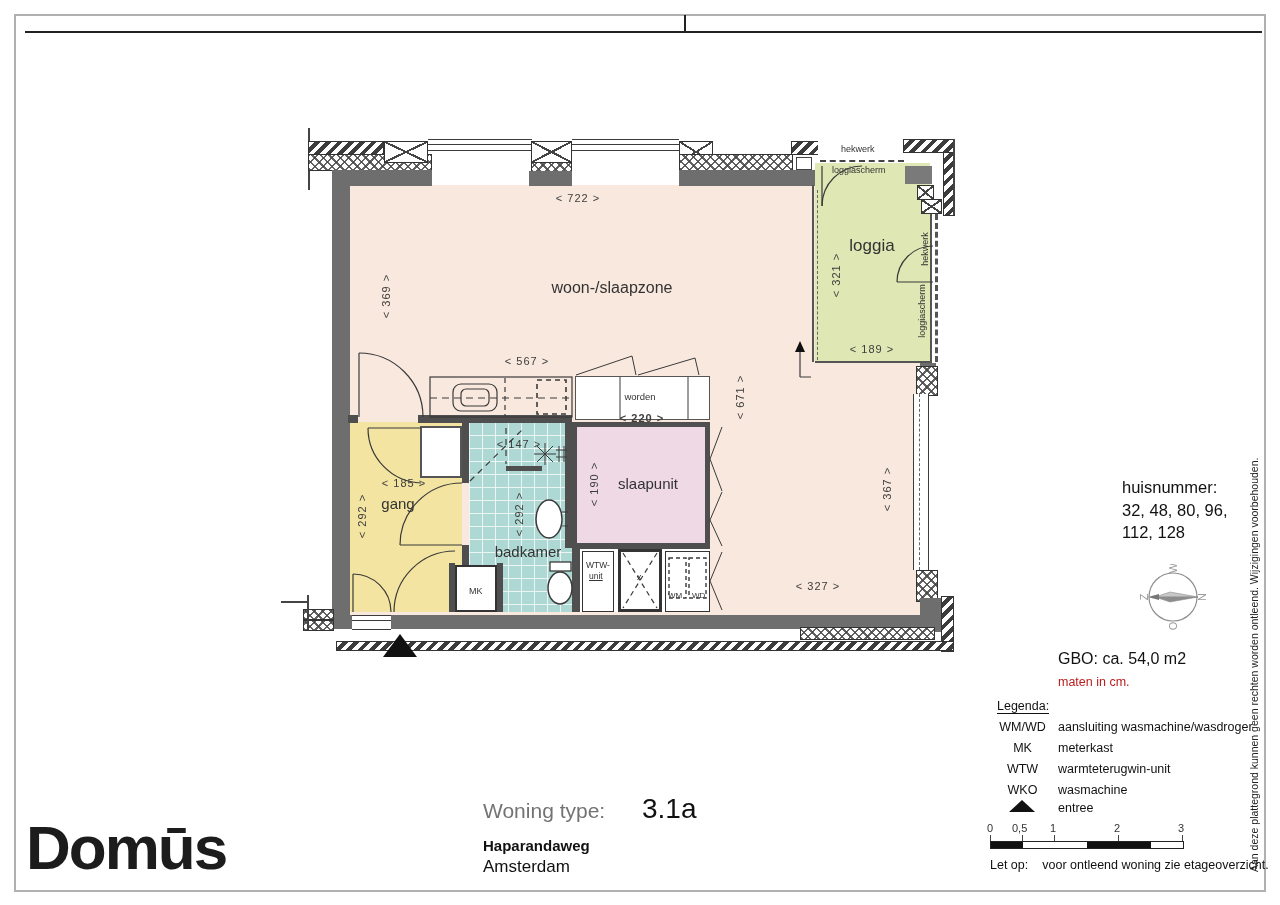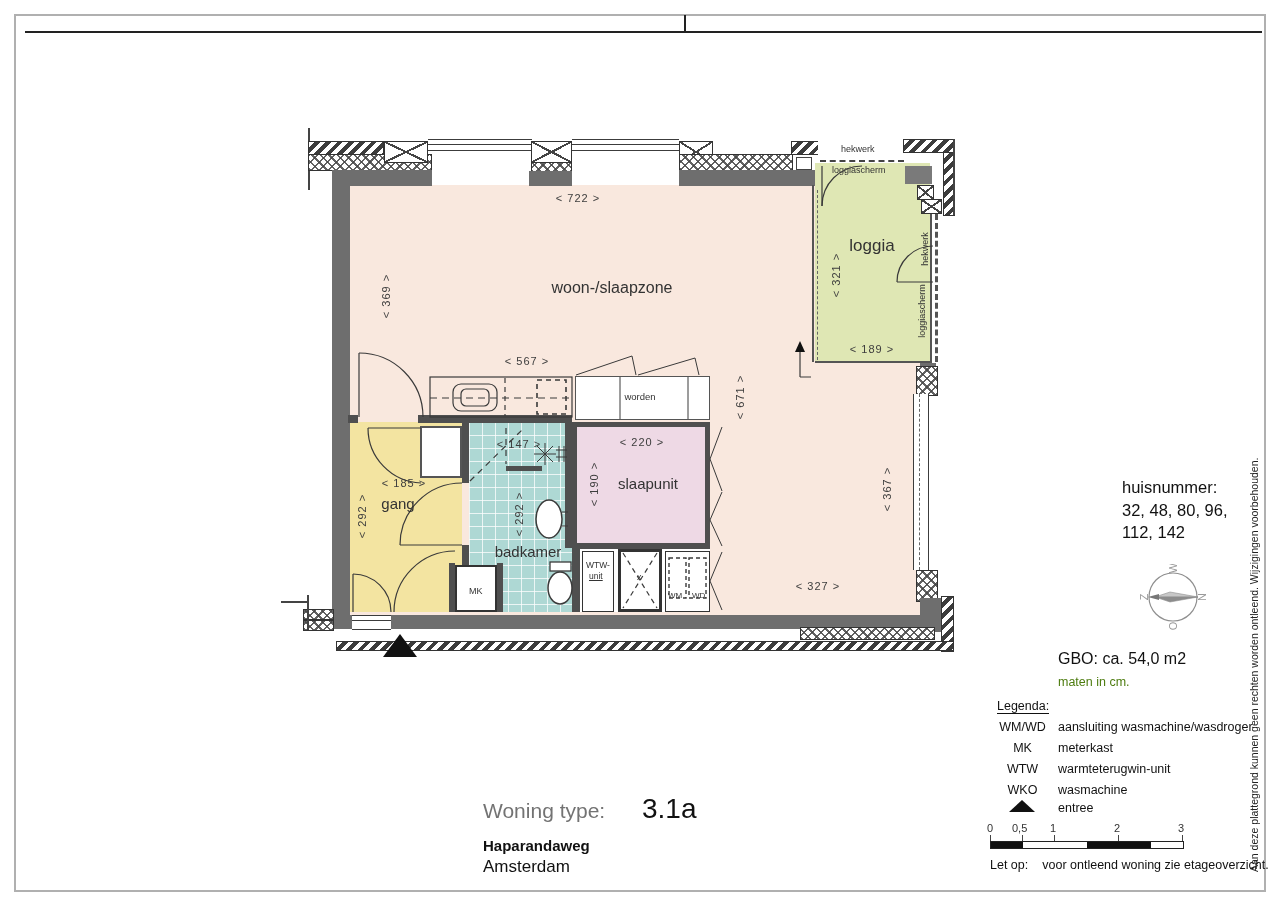--- a/index.html
+++ b/index.html
@@ -198,45 +198,45 @@
   <div class="t sm vert" style="left:885px;top:244px;width:80px;text-align:center;">hekwerk</div>
   <div class="t sm vert" style="left:882px;top:306px;width:80px;text-align:center;">loggiascherm</div>
 
   <div class="t dim" style="left:528px;top:192px;">&lt; 722 &gt;</div>
   <div class="t dim vert" style="left:336px;top:290px;">&lt; 369 &gt;</div>
   <div class="t dim" style="left:477px;top:355px;">&lt; 567 &gt;</div>
   <div class="t dim vert" style="left:690px;top:391px;">&lt; 671 &gt;</div>
   <div class="t dim vert" style="left:786px;top:269px;">&lt; 321 &gt;</div>
   <div class="t dim" style="left:822px;top:343px;">&lt; 189 &gt;</div>
   <div class="t dim" style="left:469px;top:438px;">&lt; 147 &gt;</div>
-  <div class="t dim" style="left:592px;top:436px;">&lt; 220 &gt;</div>
+  <div class="t dim" style="left:592px;top:412px;font-weight:bold;">&lt; 220 &gt;</div>
   <div class="t dim vert" style="left:544px;top:478px;">&lt; 190 &gt;</div>
   <div class="t dim" style="left:354px;top:477px;">&lt; 185 &gt;</div>
   <div class="t dim vert" style="left:312px;top:510px;">&lt; 292 &gt;</div>
   <div class="t dim vert" style="left:469px;top:508px;">&lt; 292 &gt;</div>
   <div class="t dim vert" style="left:837px;top:483px;">&lt; 367 &gt;</div>
   <div class="t dim" style="left:768px;top:580px;">&lt; 327 &gt;</div>
 
   <div class="t" style="left:1122px;top:478px;font-size:16.5px;color:#111;">huisnummer:</div>
   <div class="t" style="left:1122px;top:501px;font-size:16.5px;color:#111;">32, 48, 80, 96,</div>
-  <div class="t" style="left:1122px;top:523px;font-size:16.5px;color:#111;">112, 142</div>
+  <div class="t" style="left:1122px;top:523px;font-size:16.5px;color:#111;">112, 128</div>
 
   <svg style="left:1140px;top:564px;" width="66" height="66" viewBox="-33 -33 66 66">
     <circle r="24" fill="none" stroke="#8f8f8f" stroke-width="1.2"></circle>
     <polygon points="-18,0 -3,-5 25,0" fill="#c7c7c7" stroke="#8f8f8f" stroke-width="0.6"></polygon>
     <polygon points="-18,0 25,0 -3,5" fill="#8c8c8c" stroke="#8f8f8f" stroke-width="0.6"></polygon>
     <polygon points="-25,0 -14,-3 -14,3" fill="#777"></polygon>
     <text x="0" y="-29" transform="rotate(-90 0 -29)" font-size="11" fill="#999" text-anchor="middle" dominant-baseline="central">W</text>
     <text x="-29" y="0" transform="rotate(-90 -29 0)" font-size="11" fill="#999" text-anchor="middle" dominant-baseline="central">Z</text>
     <text x="29" y="0" transform="rotate(-90 29 0)" font-size="11" fill="#999" text-anchor="middle" dominant-baseline="central">N</text>
     <text x="0" y="29" transform="rotate(-90 0 29)" font-size="11" fill="#999" text-anchor="middle" dominant-baseline="central">O</text>
   </svg>
 
   <div class="t" style="left:1058px;top:650px;font-size:16px;color:#111;">GBO: ca. 54,0 m2</div>
-  <div class="t" style="left:1058px;top:675px;font-size:12.5px;color:#4d7c0f;">maten in cm.</div>
+  <div class="t" style="left:1058px;top:675px;font-size:12.5px;color:#b91c1c;">maten in cm.</div>
 
   <div class="t leg" style="left:997px;top:699px;">
     <span style="border-bottom:1px solid #111;">Legenda:</span>
   </div>
   <div class="t leg" style="left:995px;top:720px;width:55px;text-align:center;">WM/WD</div>
   <div class="t leg" style="left:1058px;top:720px;">aansluiting wasmachine/wasdroger</div>
   <div class="t leg" style="left:995px;top:741px;width:55px;text-align:center;">MK</div>
   <div class="t leg" style="left:1058px;top:741px;">meterkast</div>
   <div class="t leg" style="left:995px;top:762px;width:55px;text-align:center;">WTW</div>
   <div class="t leg" style="left:1058px;top:762px;">warmteterugwin-unit</div>
@@ -261,18 +261,19 @@
       <div class="abs" style="left:96px;top:0;width:64px;height:100%;background:#111;"></div>
     </div>
   </div>
 
   <div class="t" style="left:990px;top:858px;font-size:12.5px;color:#111;">
     <span>Let op:</span><span style="padding-left:14px;">voor ontleend woning zie etageoverzicht.</span>
   </div>
 
   <div class="t" style="left:1248px;top:872px;width:390px;font-size:10.5px;color:#222;transform:rotate(-90deg);transform-origin:0 0;">Aan deze plattegrond kunnen geen rechten worden ontleend. Wijzigingen voorbehouden.</div>
 
+  <div class="t" style="left:26px;top:812px;font-size:62px;font-weight:600;letter-spacing:-2px;color:#1c1c1c;">Domūs</div>
   <div class="t" style="left:483px;top:799px;font-size:21px;color:#737373;">Woning type:</div>
   <div class="t" style="left:642px;top:793px;font-size:28px;color:#111;">3.1a</div>
   <div class="t" style="left:483px;top:837px;font-size:15px;font-weight:600;color:#111;">Haparandaweg</div>
   <div class="t" style="left:483px;top:857px;font-size:17px;color:#111;">Amsterdam</div>
 
 </div>
 
 </body></html>

